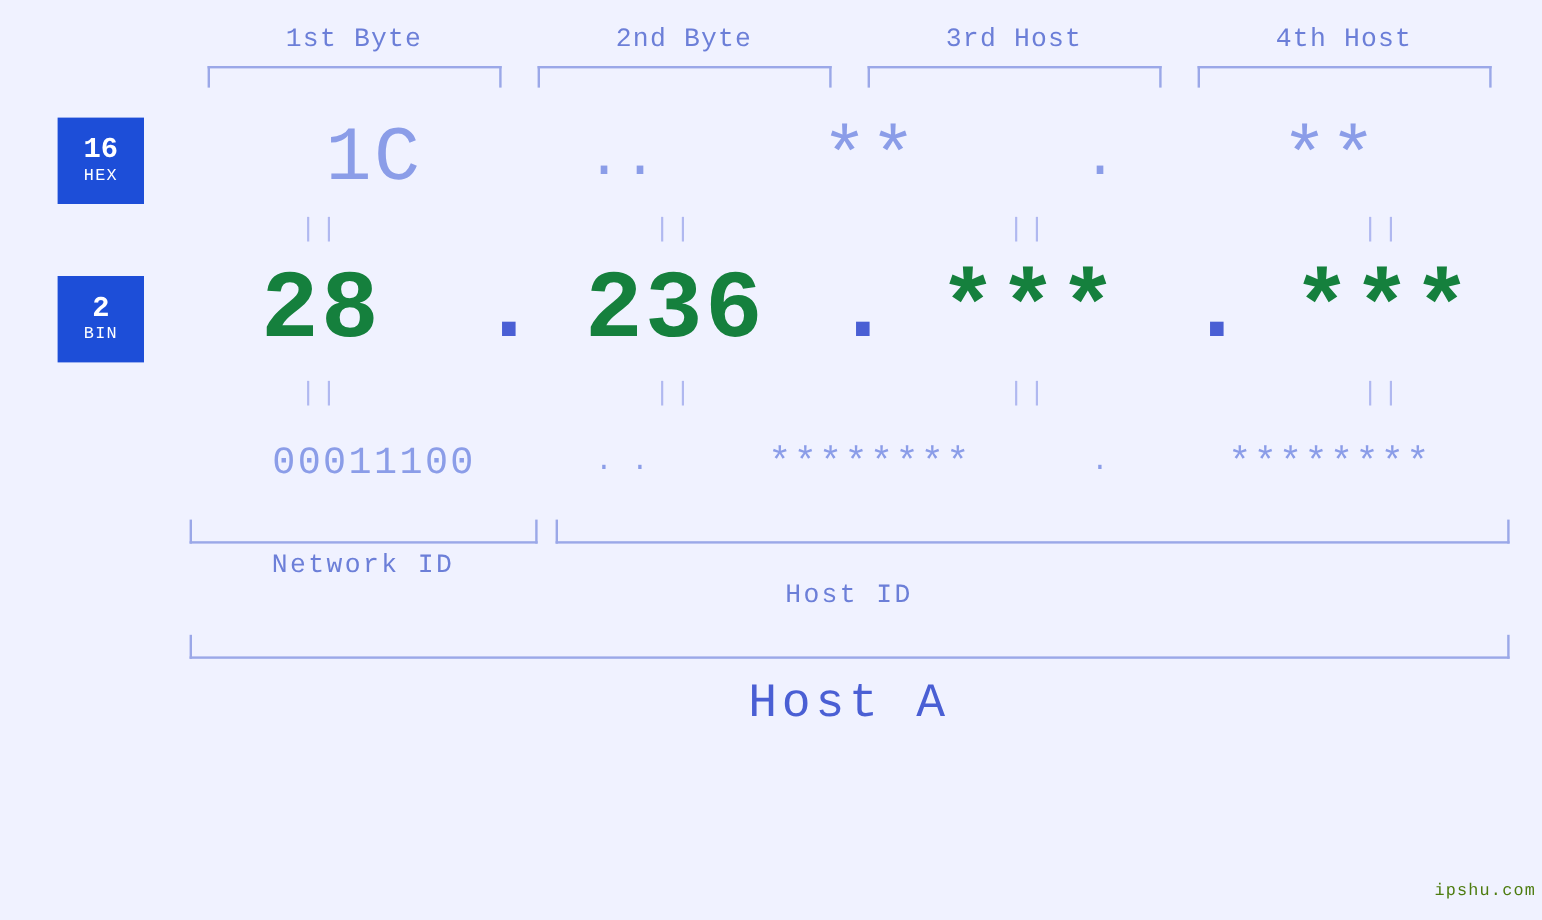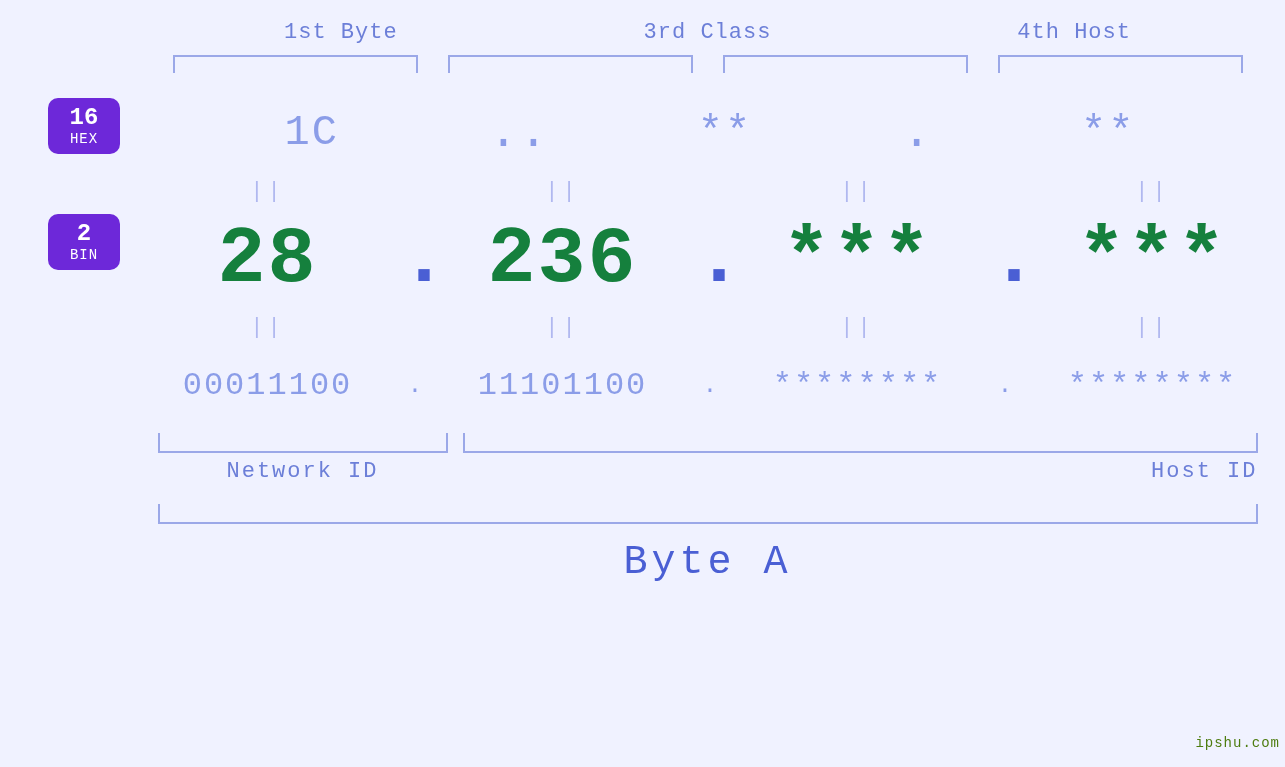--- a/index.html
+++ b/index.html
@@ -70,23 +70,23 @@
       width: 135px;
       display: flex;
       flex-direction: column;
       gap: 0px;
       padding-left: 48px;
       padding-top: 5px;
     }
 
     .label-badge {
       width: 72px;
-      height: 56px;
-      background-color: #6d28d9;
-      border-radius: 10px;
+      height: 72px;
+      background-color: #1d4ed8;
+      border-radius: 0;
       display: flex;
       flex-direction: column;
       align-items: center;
       justify-content: center;
       color: white;
       margin-bottom: 60px;
     }
 
     .label-badge .num {
       font-size: 24px;
@@ -109,21 +109,21 @@
     .hex-row {
       display: flex;
       align-items: center;
       height: 80px;
     }
 
     .hex-row .cell {
       flex: 1;
       text-align: center;
       color: #8b9de8;
-      font-size: 42px;
+      font-size: 64px;
       letter-spacing: 2px;
     }
 
     .dot-sep {
       color: #8b9de8;
       font-size: 48px;
       width: 30px;
       text-align: center;
     }
 
@@ -215,33 +215,34 @@
       border-bottom: 2px solid #9ba8e8;
       border-right: 2px solid #9ba8e8;
       height: 20px;
     }
 
     .bottom-labels {
       width: 1100px;
       margin-left: 130px;
       display: flex;
       margin-top: 6px;
+      flex-direction: column;
     }
 
     .net-label {
       width: calc(25% + 15px);
       text-align: center;
       color: #6c7fd8;
       font-size: 22px;
       letter-spacing: 2px;
     }
 
     .host-label {
       flex: 1;
-      text-align: right;
+      text-align: center;
       color: #6c7fd8;
       font-size: 22px;
       letter-spacing: 2px;
     }
 
     
     .full-bracket-wrap {
       width: 1100px;
       margin-left: 130px;
       margin-top: 20px;
@@ -272,21 +273,22 @@
       letter-spacing: 1px;
     }
   </style>
 </head>
 <body>
 
 <div class="container">
 
   <div class="byte-headers">
     <div class="byte-header">1st Byte</div>
-    <div class="byte-header">3rd Class</div>
+    <div class="byte-header">2nd Byte</div>
+    <div class="byte-header">3rd Host</div>
     <div class="byte-header">4th Host</div>
   </div>
 
   <div class="bracket-row">
     <div class="bracket"></div>
     <div class="bracket"></div>
     <div class="bracket"></div>
     <div class="bracket"></div>
   </div>
 
@@ -343,21 +345,20 @@
         <div class="cell">||</div>
         <div class="dot-sep"></div>
         <div class="cell">||</div>
         <div class="dot-sep"></div>
         <div class="cell">||</div>
       </div>
 
       <div class="bin-row">
         <div class="cell">00011100</div>
         <div class="dot-sep">.</div>
-        <div class="cell">11101100</div>
         <div class="dot-sep">.</div>
         <div class="cell">********</div>
         <div class="dot-sep">.</div>
         <div class="cell">********</div>
       </div>
 
     </div>
   </div>
 
   <div class="bottom-brackets">
@@ -367,18 +368,18 @@
   </div>
 
   <div class="bottom-labels">
     <div class="net-label">Network ID</div>
     <div style="width:15px"></div>
     <div class="host-label">Host ID</div>
   </div>
 
   <div class="full-bracket-wrap">
     <div class="full-bracket"></div>
-    <div class="class-label">Byte A</div>
+    <div class="class-label">Host A</div>
   </div>
 
   <div class="watermark">ipshu.com</div>
 
 </div>
 
 </body></html>

